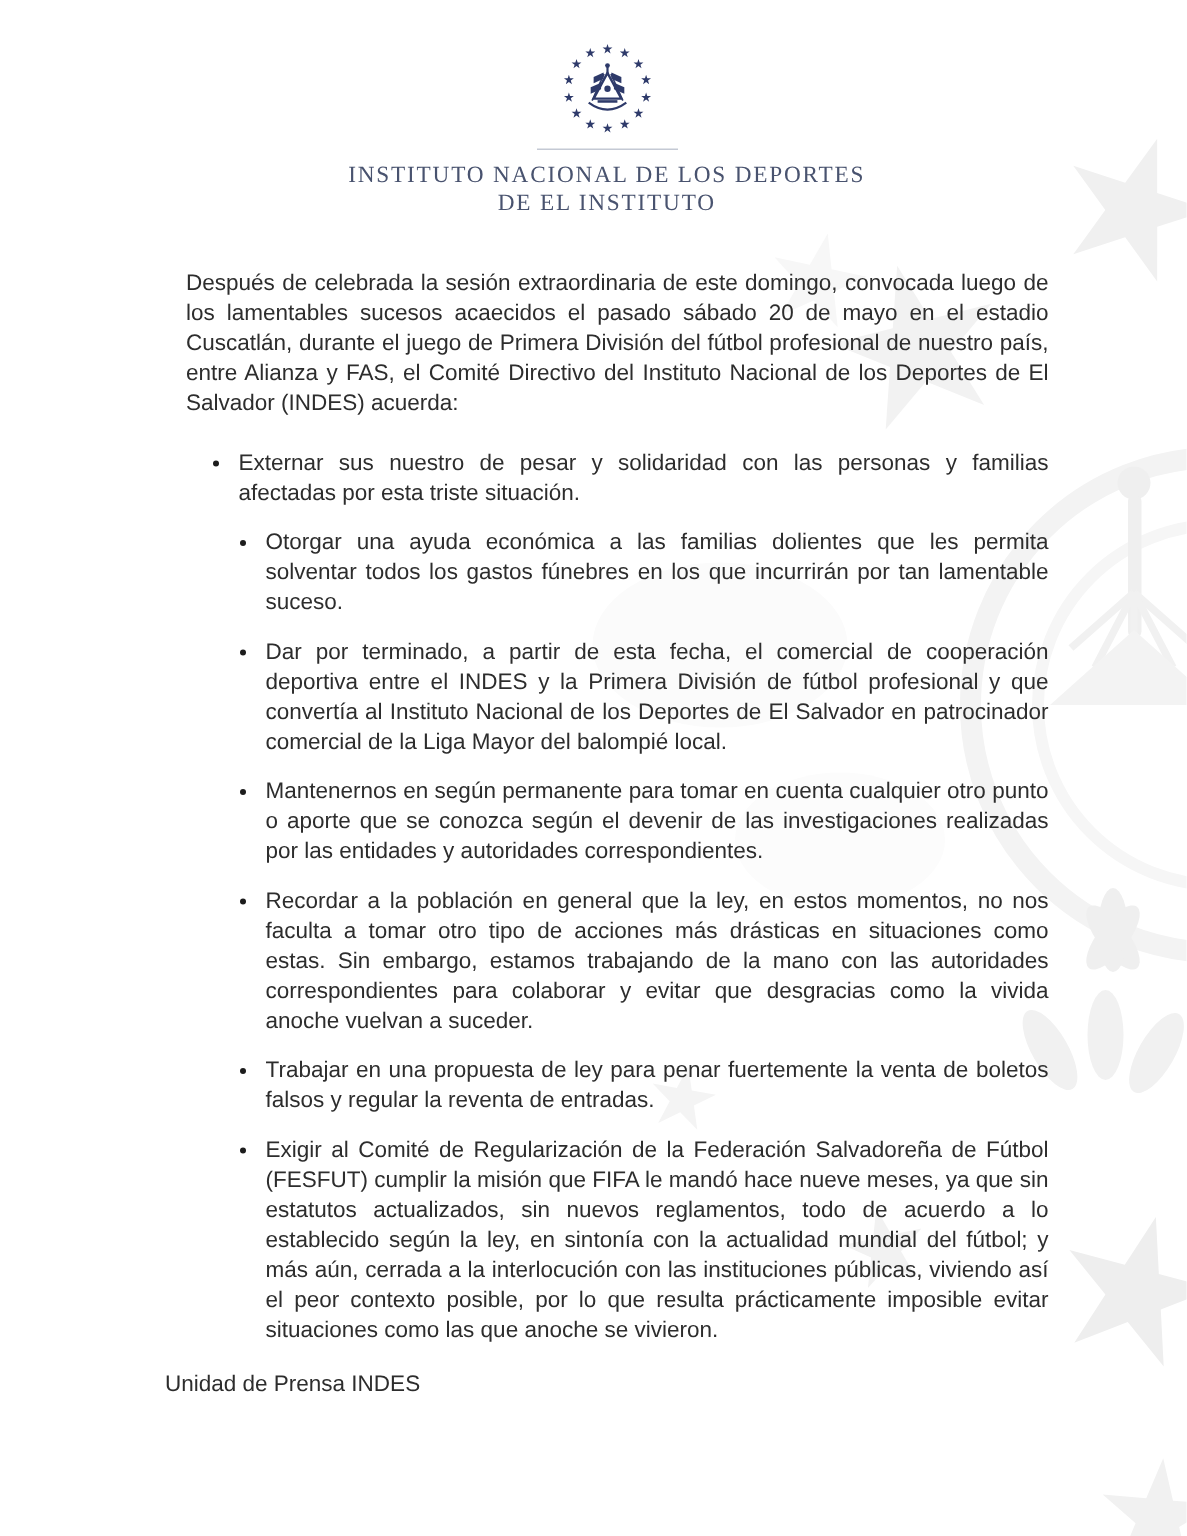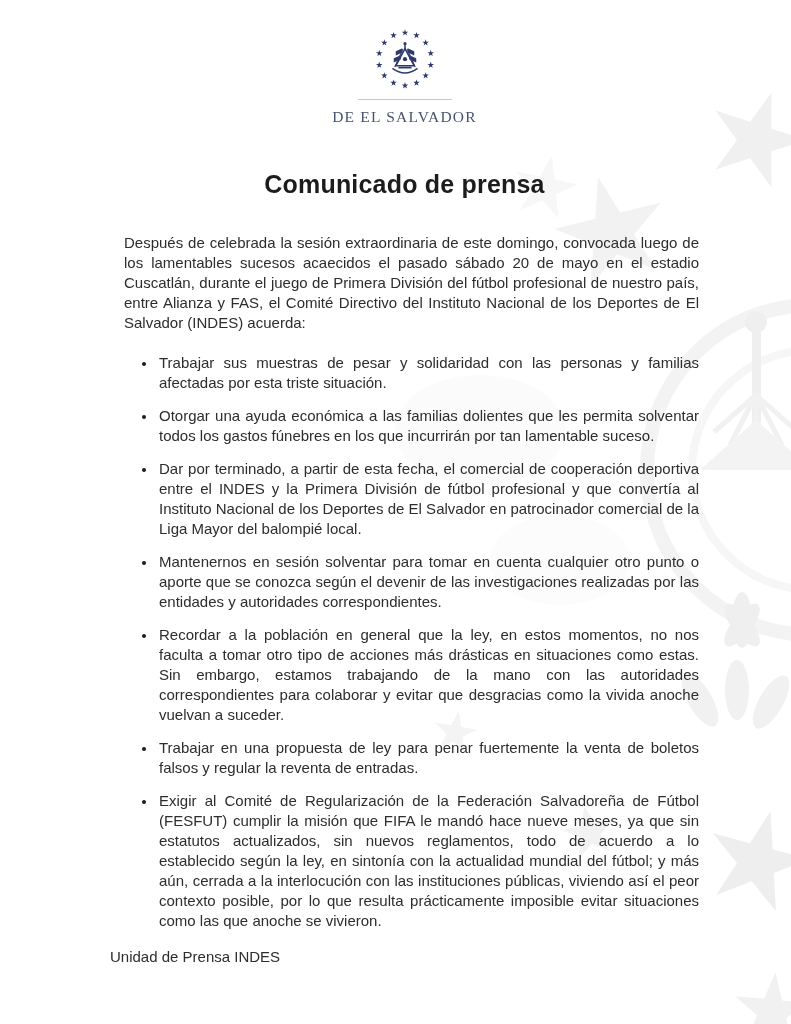--- a/index.html
+++ b/index.html
@@ -53,21 +53,21 @@
     margin-top: 20px;
     padding-left: 47px;
     list-style: disc outside;
   }
   ul.accord-list li {
     font-size: 15px;
     line-height: 20px;
     text-align: justify;
     padding-left: 2px;
   }
-  ul.accord-list li + li { margin-top: 13px; }
+  ul.accord-list li + li { margin-top: 13px; margin-left: 18px; }
   ul.accord-list li::marker { color: #1c1c1c; font-size: 13px; }
   footer.doc-footer {
     margin-top: 15px;
     font-size: 15px;
     line-height: 22px;
   }
 </style>
 </head>
 <body>
 
@@ -144,32 +144,32 @@
           <polygon points="36,38 46,33.5 46,40 36,44.5" stroke="none"></polygon>
           <polygon points="64,38 54,33.5 54,40 64,44.5" stroke="none"></polygon>
           <polygon points="33,48.5 43.5,44 43.5,50.5 33,55" stroke="none"></polygon>
           <polygon points="67,48.5 56.5,44 56.5,50.5 67,55" stroke="none"></polygon>
           <rect x="40" y="61.5" width="20" height="2.6" stroke="none"></rect>
           <path d="M31,64 Q50,78 69,64" fill="none" stroke-width="2.2"></path>
         </g>
       </svg>
     </div>
     <div class="logo-divider"></div>
-    <div class="org-name">DE EL SALVADOR</div>
+    <div class="org-name">INSTITUTO NACIONAL DE LOS DEPORTES</div>
+    <div class="org-name">DE EL INSTITUTO</div>
   </header>
 
-  <h1 class="doc-title">Comunicado de prensa</h1>
 
   <p class="intro">Después de celebrada la sesión extraordinaria de este domingo, convocada luego de los lamentables sucesos acaecidos el pasado sábado 20 de mayo en el estadio Cuscatlán, durante el juego de Primera División del fútbol profesional de nuestro país, entre Alianza y FAS,  el Comité Directivo del Instituto Nacional de los Deportes de El Salvador (INDES) acuerda:</p>
 
   <ul class="accord-list">
-    <li>Trabajar sus muestras de pesar y solidaridad con las personas y familias afectadas por esta triste situación.</li>
+    <li>Externar sus nuestro de pesar y solidaridad con las personas y familias afectadas por esta triste situación.</li>
     <li>Otorgar una ayuda económica a las familias dolientes que les permita solventar todos los gastos fúnebres en los que incurrirán por tan lamentable suceso.</li>
     <li>Dar por terminado, a partir de esta fecha, el comercial de cooperación deportiva entre el INDES y la Primera División de fútbol profesional y que convertía al Instituto Nacional de los Deportes de El Salvador en patrocinador comercial de la Liga Mayor del balompié local.</li>
-    <li>Mantenernos en sesión solventar para tomar en cuenta cualquier otro punto o aporte que se conozca según el devenir de las investigaciones realizadas por las entidades y autoridades correspondientes.</li>
+    <li>Mantenernos en según permanente para tomar en cuenta cualquier otro punto o aporte que se conozca según el devenir de las investigaciones realizadas por las entidades y autoridades correspondientes.</li>
     <li>Recordar a la población en general que la ley, en estos momentos, no nos faculta a tomar otro tipo de acciones más drásticas en situaciones como estas. Sin embargo, estamos trabajando de la mano con las autoridades correspondientes para colaborar y evitar que desgracias como la vivida anoche vuelvan a suceder.</li>
     <li>Trabajar en una propuesta de ley para penar fuertemente la venta de boletos falsos y regular la reventa de entradas.</li>
     <li>Exigir al Comité de Regularización de la Federación Salvadoreña de Fútbol (FESFUT) cumplir la misión que FIFA le mandó hace nueve meses, ya que sin estatutos actualizados, sin nuevos reglamentos, todo de acuerdo a lo establecido según la ley, en sintonía con la actualidad mundial del fútbol; y más aún, cerrada a la interlocución con las instituciones públicas, viviendo así el peor contexto posible, por lo que resulta prácticamente imposible evitar situaciones como las que anoche se vivieron.</li>
   </ul>
 
   <footer class="doc-footer">
     <div>Unidad de Prensa INDES</div>
   </footer>
 
 </div>

